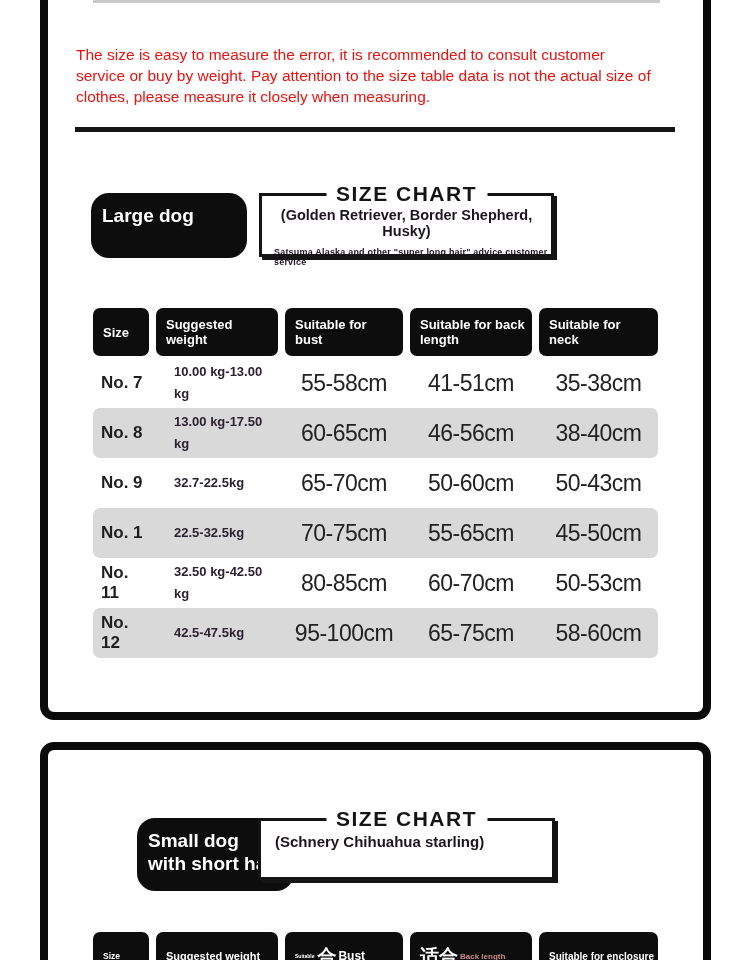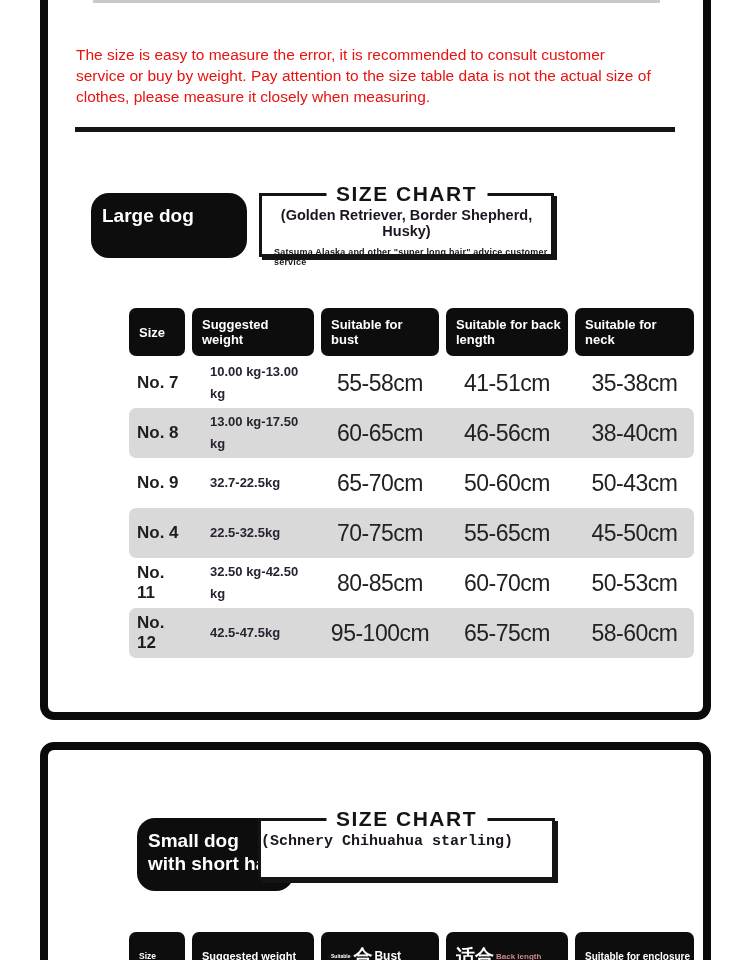--- a/index.html
+++ b/index.html
@@ -24,25 +24,25 @@
 
   .chart-box{position:absolute;box-sizing:border-box;background:#fff;
              border:3px solid #141414;box-shadow:3px 3px 0 #141414;}
   #chartbox1{left:259px;top:193px;width:295px;height:64px;}
   #chartbox2{left:258px;top:818px;width:297px;height:62px;}
   .chart-title{position:absolute;top:-14px;left:50%;transform:translateX(-50%);
                background:#fff;padding:0 10px;white-space:nowrap;
                font-size:21px;font-weight:700;letter-spacing:1.5px;color:#141414;}
   .chart-sub{text-align:center;font-weight:700;font-size:14.5px;margin-top:11px;color:#1c1520;}
   .chart-sub-left{text-align:left;font-weight:700;font-size:15px;margin-top:12px;
-                  color:#1c1520;font-family:Liberation Mono, monospace;}
+                  padding-left:14px;color:#1c1520;}
   .chart-note{font-size:9px;font-weight:700;margin-top:8px;padding-left:12px;
               letter-spacing:.2px;color:#1c1520;}
 
-  .tbl{position:absolute;left:93px;width:565px;margin-left:36px;}
+  .tbl{position:absolute;left:93px;width:565px;}
   #table1{top:308px;}
   #table2{top:932px;}
   .thead,.trow{display:grid;grid-template-columns:56px 122px 118px 122px 119px;column-gap:7px;}
   .hcell{box-sizing:border-box;background:#0d0d0d;border-radius:7px;height:48px;
          color:#fff;font-size:13px;font-weight:700;line-height:15px;
          display:flex;align-items:center;padding:0 6px 0 10px;}
   .tbody{margin-top:2px;}
   .trow{height:50px;align-items:center;border-radius:7px;}
   .trow:nth-child(even){background:#d9d9d9;}
   .c-size{font-weight:700;font-size:17px;padding-left:8px;color:#1e1e1e;}
@@ -103,21 +103,21 @@
       <div class="c-cm">38-40cm</div>
     </div>
     <div class="trow">
       <div class="c-size">No. 9</div>
       <div class="c-weight">32.7-22.5kg</div>
       <div class="c-cm">65-70cm</div>
       <div class="c-cm">50-60cm</div>
       <div class="c-cm">50-43cm</div>
     </div>
     <div class="trow">
-      <div class="c-size">No. 4</div>
+      <div class="c-size">No. 1</div>
       <div class="c-weight">22.5-32.5kg</div>
       <div class="c-cm">70-75cm</div>
       <div class="c-cm">55-65cm</div>
       <div class="c-cm">45-50cm</div>
     </div>
     <div class="trow">
       <div class="c-size">No. 11</div>
       <div class="c-weight">32.50 kg-42.50 kg</div>
       <div class="c-cm">80-85cm</div>
       <div class="c-cm">60-70cm</div>

